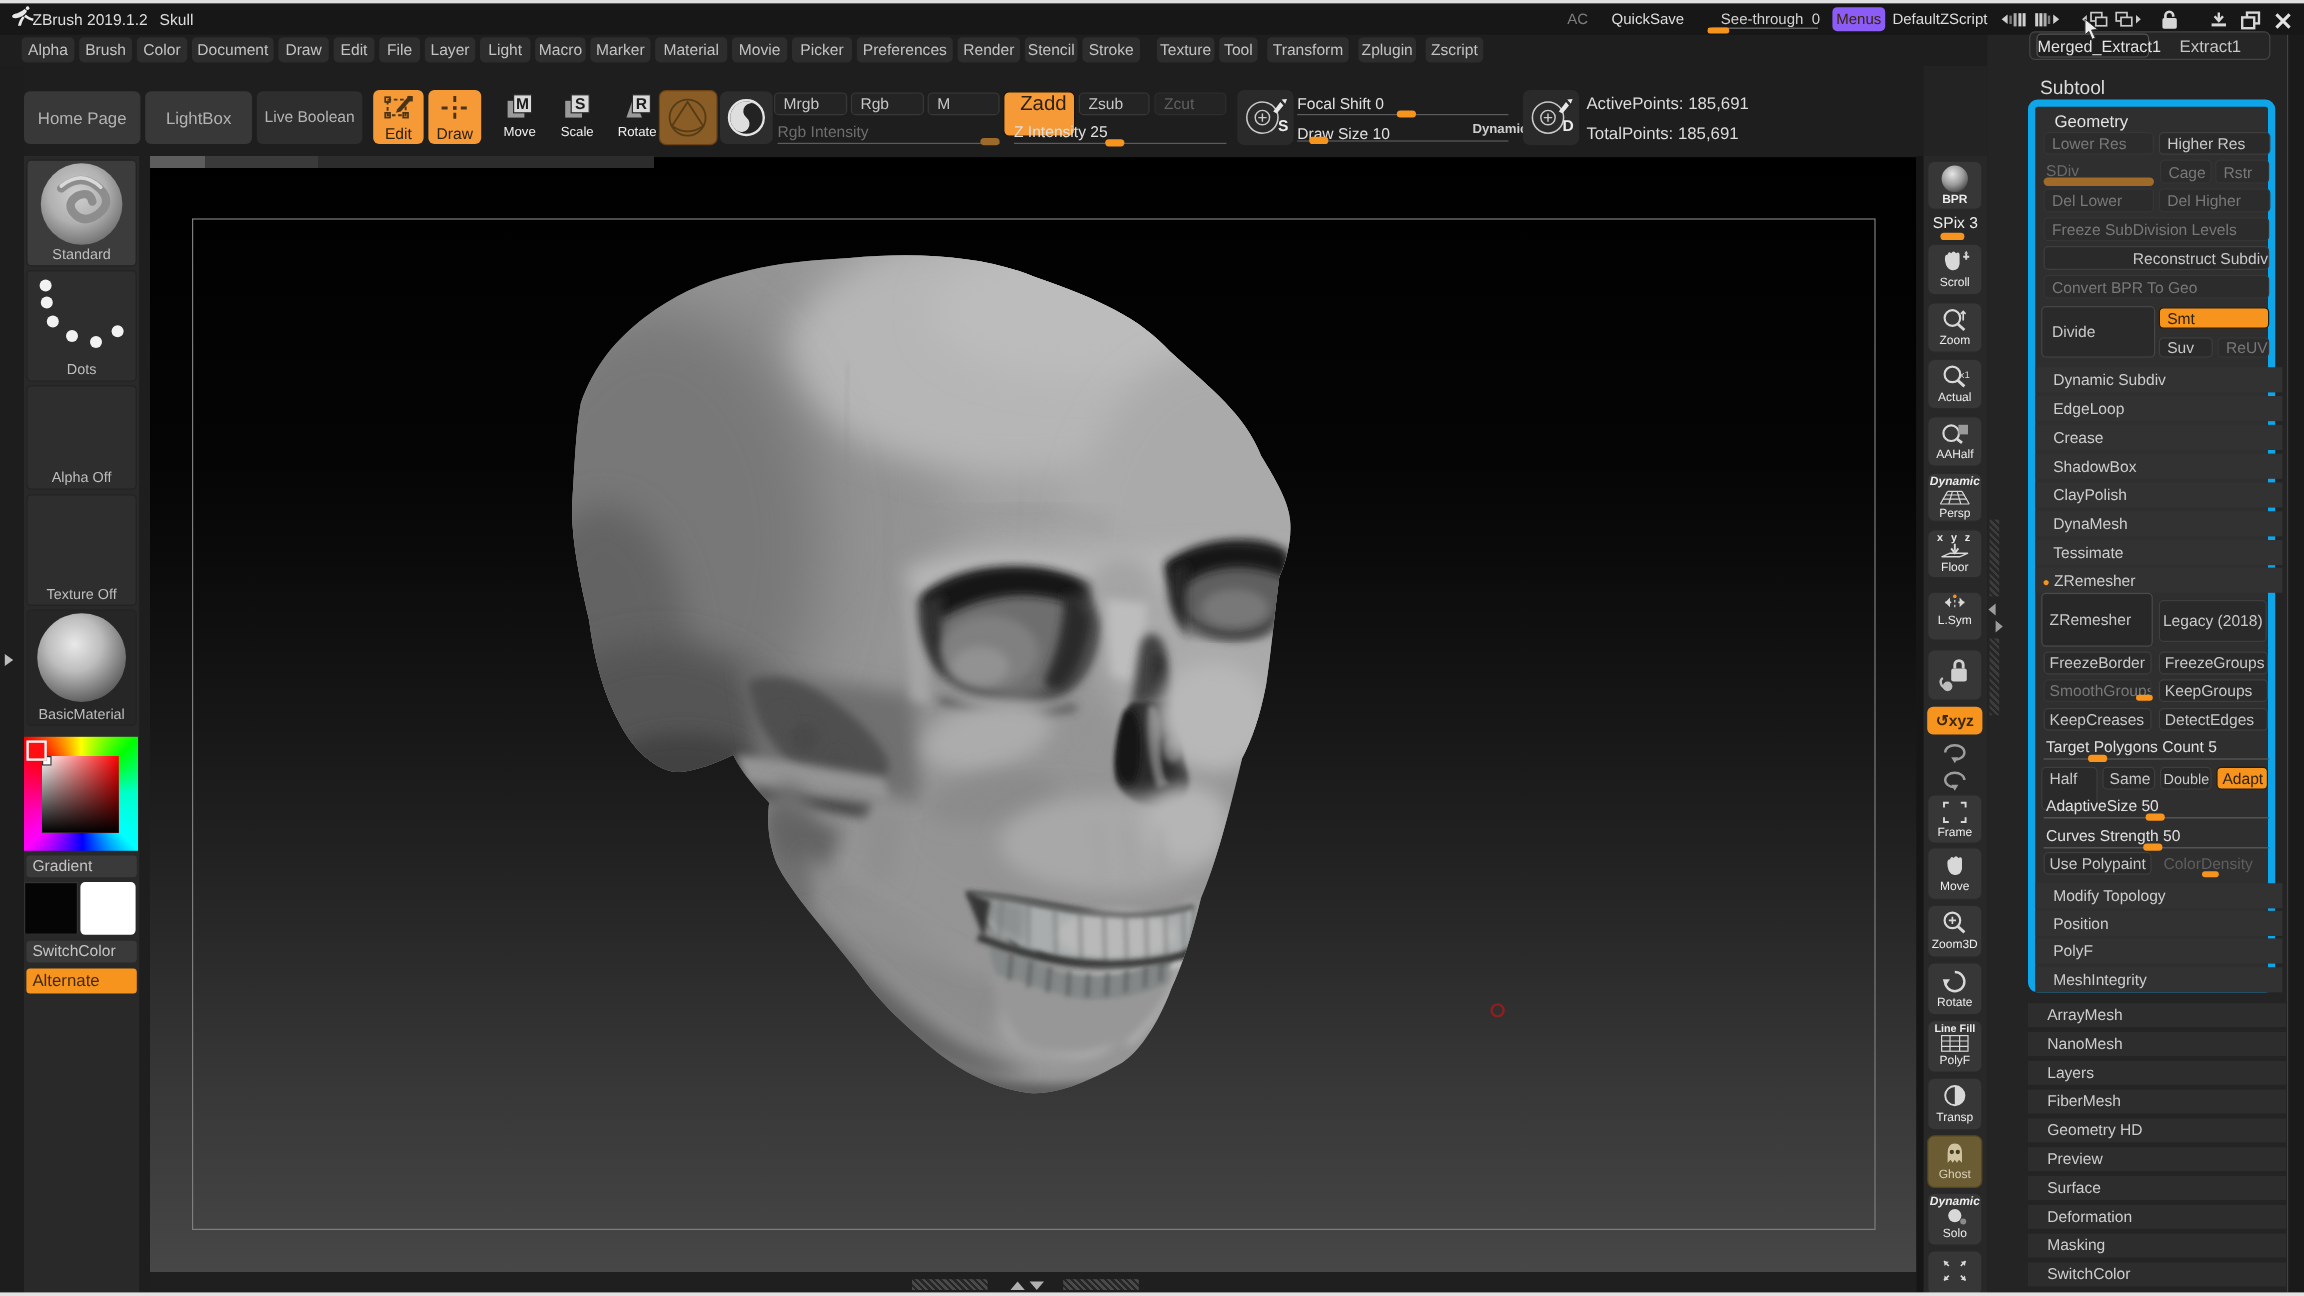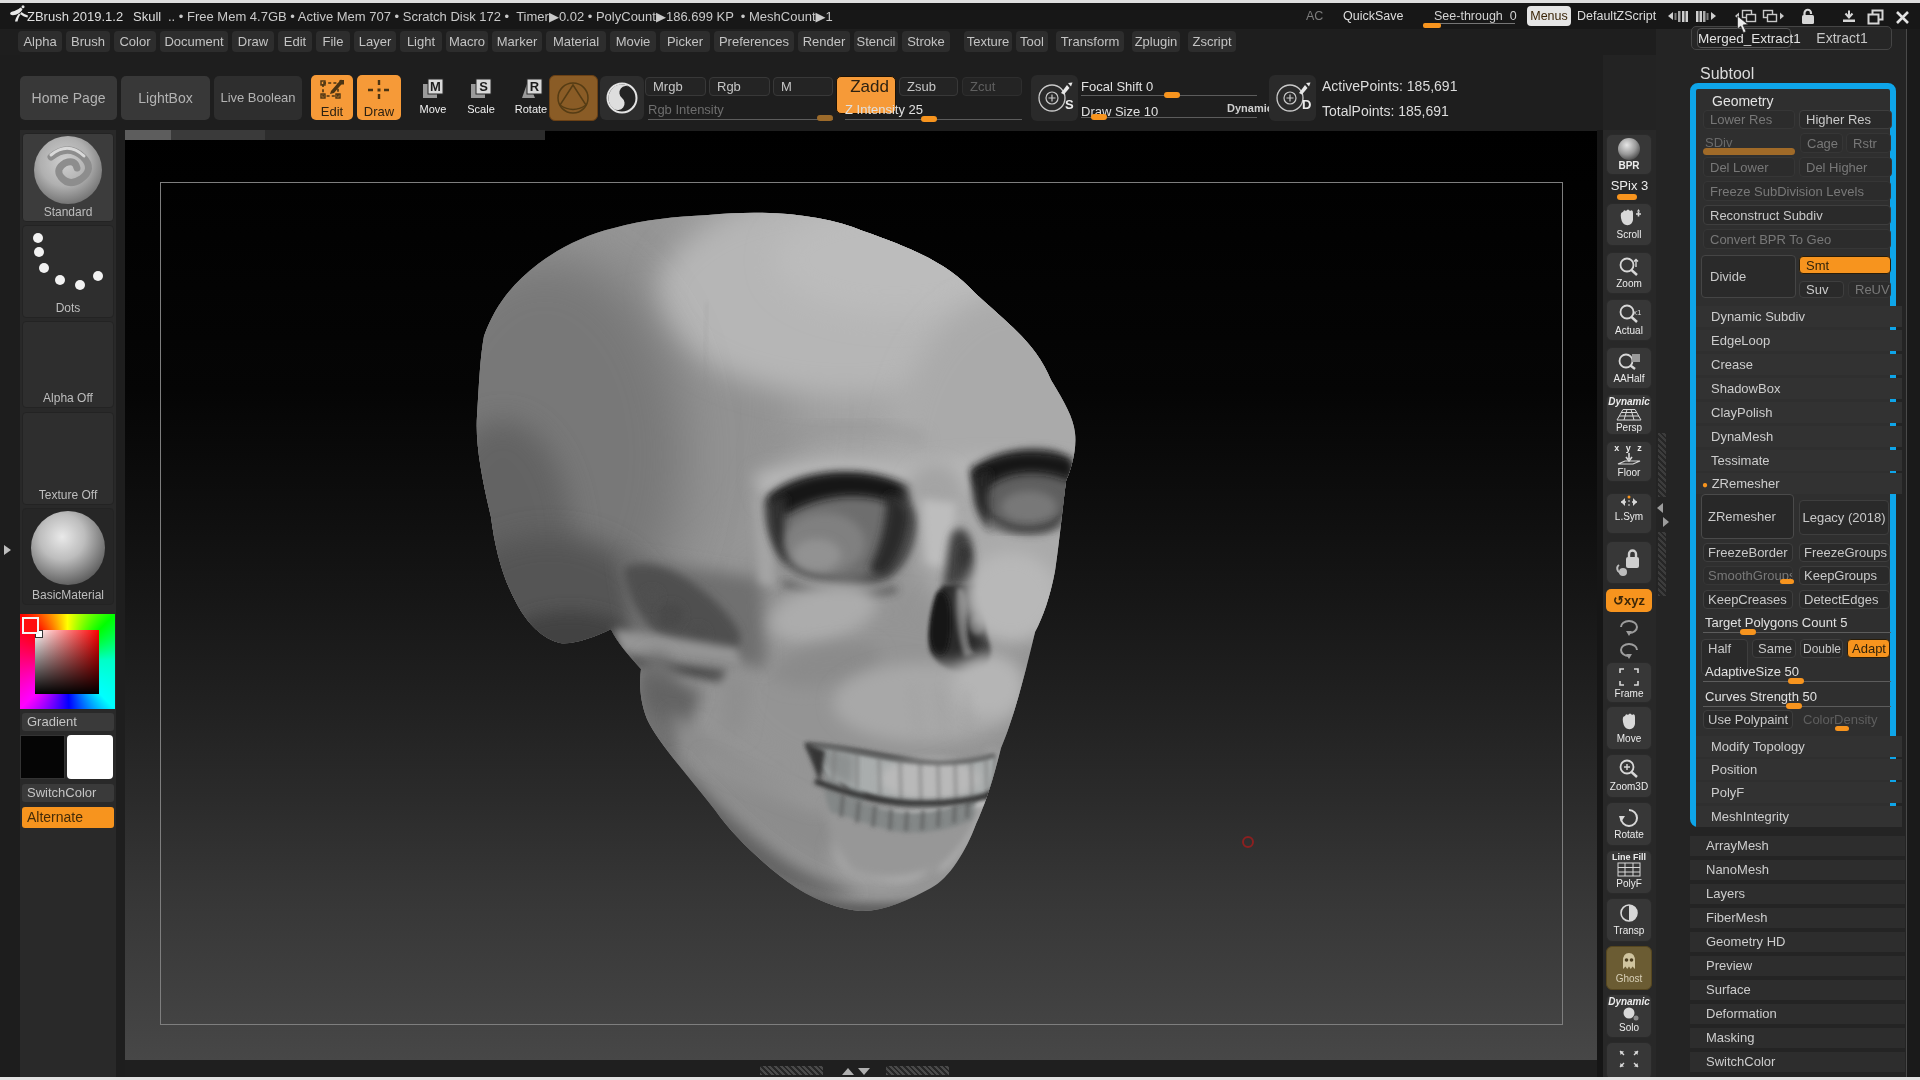--- a/index.html
+++ b/index.html
@@ -56,27 +56,26 @@
   <div class="abs" id="topline"></div>
   <div class="abs" id="titlebar">
     <svg class="abs" style="left:7px;top:2px;" width="24" height="22" viewBox="0 0 24 22">
       <path d="M13.5 2.5 C11 4.5 8 6 5.5 6.5 C3.5 7 2.5 8.5 3.5 9.5 C5 10.8 9 10.2 12 8.2 C13.5 7.2 15 5.5 15.5 4 Z" fill="#e8e8e8"></path>
       <path d="M12 8.5 C10 10.5 8.5 13.5 8 16.5 L10.5 16.5 C11 14 12 11.5 13.5 9.5 Z" fill="#e8e8e8"></path>
       <path d="M13 9 C15 10.5 17.5 12 20.5 12.5 L21 10.5 C18.5 9.8 16 8.5 14.5 7 Z" fill="#e8e8e8"></path>
       <circle cx="16" cy="1.8" r="1.5" fill="#e8e8e8"></circle>
     </svg>
     <span class="t" style="left:27px;font-size:13px;">ZBrush 2019.1.2</span>
     <span class="t" style="left:133px;font-size:13px;">Skull</span>
-    <span class="t" style="left:168px;color:#c9c9c9;font-size:13px;">.. • Free Mem 4.7GB • Active Mem 707 • Scratch Disk 172 •&nbsp; Timer▶0.02 • PolyCount▶186.699 KP &nbsp;• MeshCount▶1</span>
     <span class="t" style="left:1306px;color:#7d7d7d;">AC</span>
     <span class="t" style="left:1343px;">QuickSave</span>
     <span class="t" style="left:1434px;color:#d3d3d3;">See-through&nbsp; 0</span>
     <div class="abs" style="left:1427px;top:20px;width:88px;height:1px;background:#757575;"></div>
     <div class="abs" style="left:1423px;top:20px;width:18px;height:5px;border-radius:2px;background:#f7941e;"></div>
-    <div class="abs" style="left:1527px;top:3px;width:44px;height:20px;background:#e5e5e5;border-radius:4px;color:#3a2408;font-size:12.5px;text-align:center;line-height:20px;">Menus</div>
+    <div class="abs" style="left:1527px;top:3px;width:44px;height:20px;background:#8b5cf6;border-radius:4px;color:#3a2408;font-size:12.5px;text-align:center;line-height:20px;">Menus</div>
     <span class="t" style="left:1577px;">DefaultZScript</span>
     <svg class="abs" style="left:1666px;top:6px;" width="124" height="15" viewBox="0 0 124 15">
       <g fill="#cfcfcf">
         <path d="M2 7 L7 3 V11 Z"></path>
         <rect x="8.5" y="4" width="2" height="7" opacity="0.55"></rect>
           <rect x="12" y="2" width="2.5" height="11" opacity="0.8"></rect>
           <rect x="16" y="2" width="2.5" height="11"></rect>
           <rect x="19.5" y="2" width="2.5" height="11"></rect>
         <rect x="30" y="2" width="2.5" height="11"></rect>
           <rect x="33.5" y="2" width="2.5" height="11"></rect>
@@ -632,21 +631,21 @@
       <span class="abs" style="left:16px;top:4px;font-size:14px;color:#e3e3e3;">Geometry</span>
       <div class="gbtn dim" style="left:7px;top:21px;width:92px;height:19px;line-height:18px;padding-left:6px;">Lower Res</div>
       <div class="gbtn" style="left:103px;top:21px;width:93px;height:19px;line-height:18px;padding-left:6px;">Higher Res</div>
       <span class="abs" style="left:9px;top:46px;font-size:13px;color:#6a6a6a;">SDiv</span>
       <div class="abs" style="left:7px;top:59px;width:92px;height:7px;background:#a06a28;border-radius:3.5px;"></div>
       <div class="gbtn dim" style="left:104px;top:44px;width:43px;height:20px;line-height:19px;padding-left:6px;">Cage</div>
       <div class="gbtn dim" style="left:150px;top:44px;width:45px;height:20px;line-height:19px;padding-left:6px;">Rstr</div>
       <div class="gbtn dim" style="left:7px;top:68px;width:92px;height:20px;line-height:19px;padding-left:6px;">Del Lower</div>
       <div class="gbtn dim" style="left:103px;top:68px;width:93px;height:20px;line-height:19px;padding-left:6px;">Del Higher</div>
       <div class="gbtn dim" style="left:7px;top:92px;width:188px;height:20px;line-height:19px;padding-left:6px;">Freeze SubDivision Levels</div>
-      <div class="gbtn" style="left:7px;top:116px;width:188px;height:20px;line-height:19px;padding-left:6px;">Reconstruct Subdiv</div>
+      <div class="gbtn" style="left:7px;top:116px;width:188px;height:20px;line-height:19px;padding-left:6px;text-align:right;">Reconstruct Subdiv</div>
       <div class="gbtn dim" style="left:7px;top:140px;width:188px;height:20px;line-height:19px;padding-left:6px;">Convert BPR To Geo</div>
       <div class="gbtn" style="left:5px;top:166px;width:95px;height:43px;line-height:42px;padding-left:8px;border-color:#454545;">Divide</div>
       <div class="gorange" style="left:103px;top:167px;width:92px;height:18px;line-height:17px;padding-left:6px;">Smt</div>
       <div class="gbtn" style="left:103px;top:192px;width:45px;height:17px;line-height:16px;padding-left:6px;">Suv</div>
       <div class="gbtn dim" style="left:152px;top:192px;width:43px;height:17px;line-height:16px;padding-left:6px;">ReUV</div>
       <div class="grow" style="top:217px;">Dynamic Subdiv</div>
       <div class="grow" style="top:241px;">EdgeLoop</div>
       <div class="grow" style="top:265px;">Crease</div>
       <div class="grow" style="top:289px;">ShadowBox</div>
       <div class="grow" style="top:313px;">ClayPolish</div>

